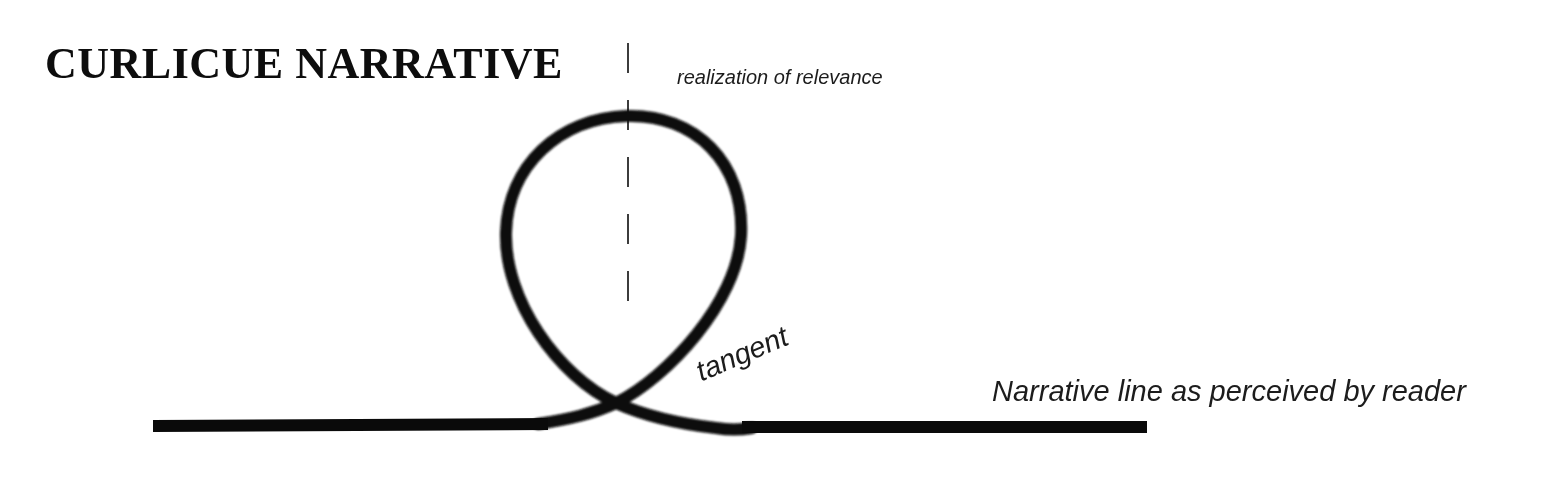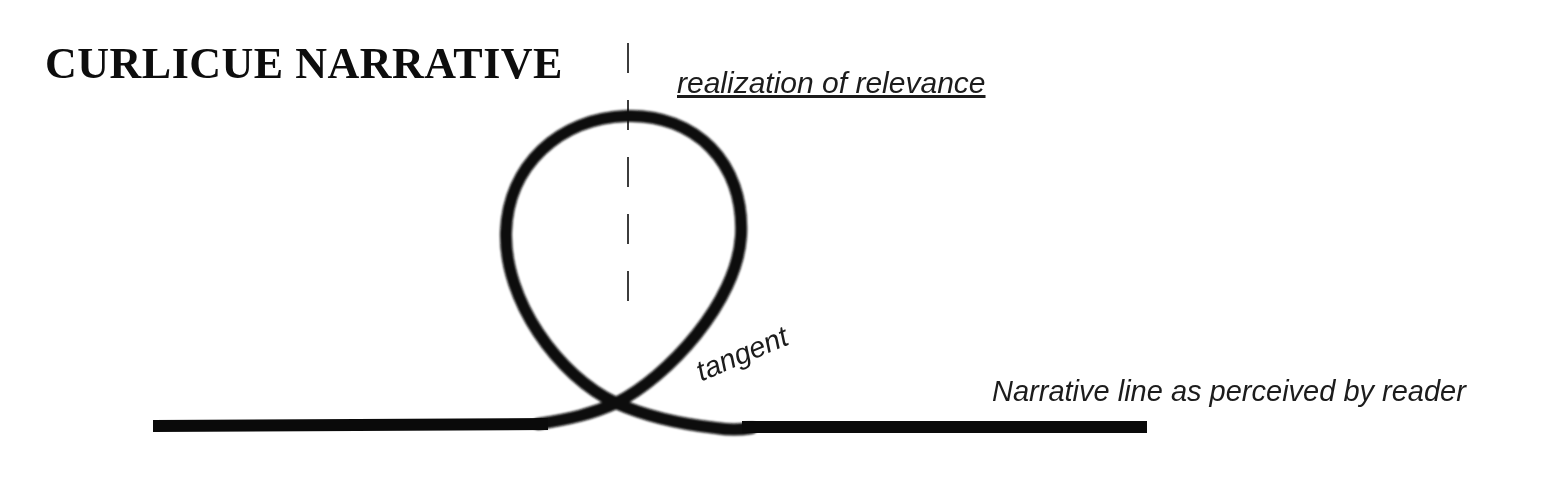--- a/index.html
+++ b/index.html
@@ -17,21 +17,21 @@
   .title{
     position:absolute;left:45px;top:42px;
     font-family:"Liberation Serif","DejaVu Serif",serif;
     font-weight:700;font-size:44px;line-height:1;letter-spacing:.5px;
     color:#0d0d0d;white-space:nowrap;
   }
   .lbl{
     position:absolute;font-style:italic;color:var(--text);
     line-height:1.1;white-space:nowrap;
   }
-  .lbl-realization{left:677px;top:66px;font-size:30px;text-decoration:underline;}
+  .lbl-realization{left:677px;top:66px;font-size:20px;}
   .lbl-tangent{
     left:704px;top:356px;font-size:29px;
     transform:rotate(-23deg);transform-origin:left bottom;
   }
   .lbl-narrative{left:965px;top:376px;font-size:29px;margin-left:27px;}
   svg.figure{position:absolute;left:0;top:0;width:1555px;height:492px;}
   .stroke-ink{stroke:var(--ink);fill:none;}
   .stroke-dash{stroke:var(--dash);fill:none;}
 </style>
 </head>

